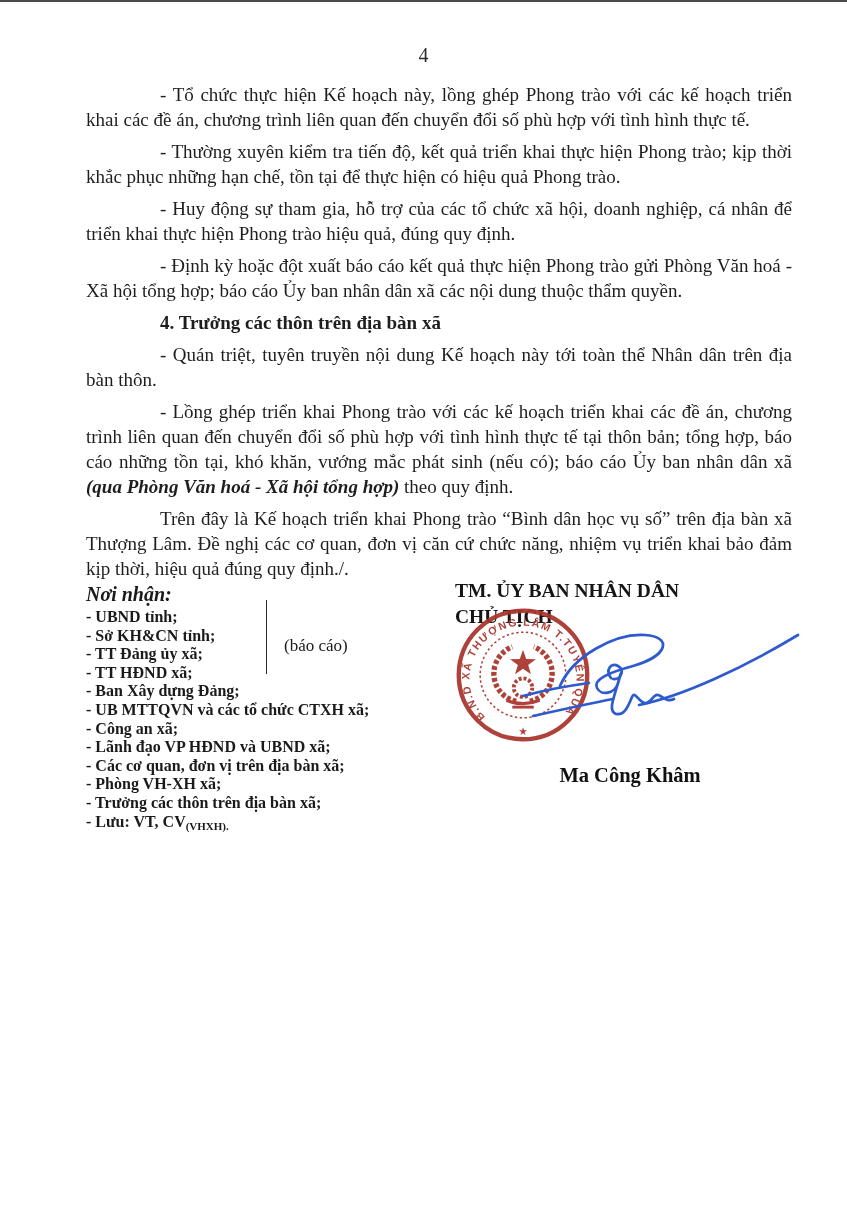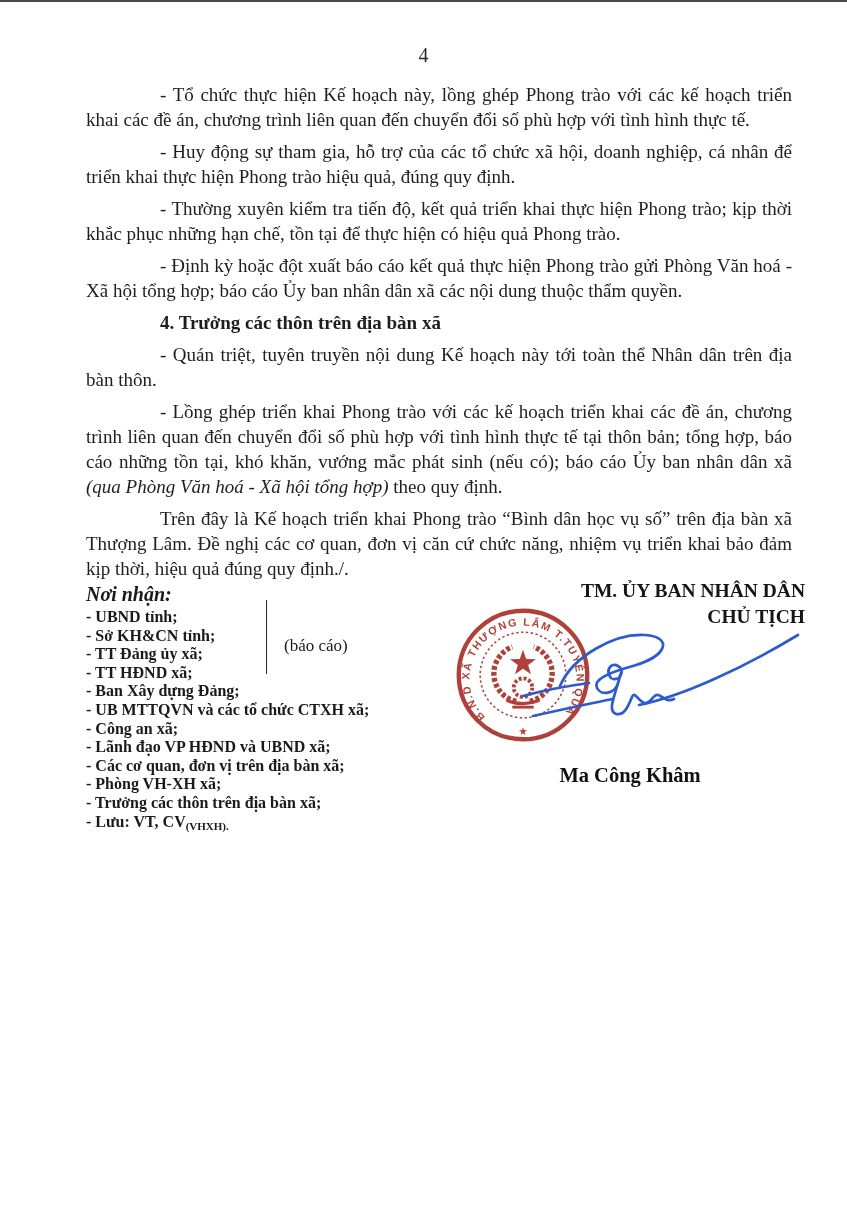--- a/index.html
+++ b/index.html
@@ -22,42 +22,42 @@
   .body-text{
     position:absolute;left:86px;top:82px;width:706px;
     font-size:19px;line-height:25px;text-align:justify;
   }
   .body-text p{
     margin:0 0 7px 0;text-indent:74px;
   }
   .body-text p.heading{
     font-weight:bold;text-align:left;
   }
-  .it{font-style:italic;}
+  .it{font-style:italic;font-weight:bold;}
   .recipients{
     position:absolute;left:86px;top:584px;width:360px;
     font-size:16px;line-height:18.6px;color:#1a1a1a;
   }
   .recipients .label{
     font-weight:bold;font-style:italic;font-size:20px;
     margin-bottom:4px;line-height:20px;
   }
   .recipients .item{white-space:nowrap;font-weight:bold;}
   .recipients .sub{font-size:11px;vertical-align:-3px;}
   .bracket-line{
     position:absolute;left:266px;top:600px;height:74px;width:0;
     border-left:1.5px solid #2a2a2a;
   }
   .bracket-note{
     position:absolute;left:284px;top:636px;
     font-size:17px;color:#1a1a1a;
   }
   .sign-head{
     position:absolute;left:455px;top:578px;width:350px;
-    text-align:right;font-weight:bold;font-size:19.5px;line-height:26px;
+    text-align:left;font-weight:bold;font-size:19.5px;line-height:26px;
     color:#151515;
   }
   .seal{
     position:absolute;left:450px;top:602px;width:146px;height:146px;
     z-index:1;opacity:0.92;
   }
   .signature-ink{
     position:absolute;left:515px;top:608px;width:290px;height:140px;
     z-index:2;
   }
@@ -77,22 +77,22 @@
 </head>
 <body>
 
 <div class="page">
   <div class="top-border"></div>
 
   <div class="page-number">4</div>
 
   <div class="body-text">
     <p>- Tổ chức thực hiện Kế hoạch này, lồng ghép Phong trào với các kế hoạch triển khai các đề án, chương trình liên quan đến chuyển đổi số phù hợp với tình hình thực tế.</p>
+    <p>- Thường xuyên kiểm tra tiến độ, kết quả triển khai thực hiện Phong trào; kịp thời khắc phục những hạn chế, tồn tại để thực hiện có hiệu quả Phong trào.</p>
     <p>- Huy động sự tham gia, hỗ trợ của các tổ chức xã hội, doanh nghiệp, cá nhân để triển khai thực hiện Phong trào hiệu quả, đúng quy định.</p>
-    <p>- Thường xuyên kiểm tra tiến độ, kết quả triển khai thực hiện Phong trào; kịp thời khắc phục những hạn chế, tồn tại để thực hiện có hiệu quả Phong trào.</p>
     <p>- Định kỳ hoặc đột xuất báo cáo kết quả thực hiện Phong trào gửi Phòng Văn hoá - Xã hội tổng hợp; báo cáo Ủy ban nhân dân xã các nội dung thuộc thẩm quyền.</p>
     <p class="heading">4. Trưởng các thôn trên địa bàn xã</p>
     <p>- Quán triệt, tuyên truyền nội dung Kế hoạch này tới toàn thể Nhân dân trên địa bàn thôn.</p>
     <p><span>- Lồng ghép triển khai Phong trào với các kế hoạch triển khai các đề án, chương trình liên quan đến chuyển đổi số phù hợp với tình hình thực tế tại thôn bản; tổng hợp, báo cáo những tồn tại, khó khăn, vướng mắc phát sinh (nếu có); báo cáo Ủy ban nhân dân xã </span><span class="it">(qua Phòng Văn hoá - Xã hội tổng hợp)</span><span> theo quy định.</span></p>
     <p>Trên đây là Kế hoạch triển khai Phong trào “Bình dân học vụ số” trên địa bàn xã Thượng Lâm. Đề nghị các cơ quan, đơn vị căn cứ chức năng, nhiệm vụ triển khai bảo đảm kịp thời, hiệu quả đúng quy định./.</p>
   </div>
 
   <div class="recipients">
     <div class="label">Nơi nhận:</div>
     <div class="item">- UBND tỉnh;</div>

